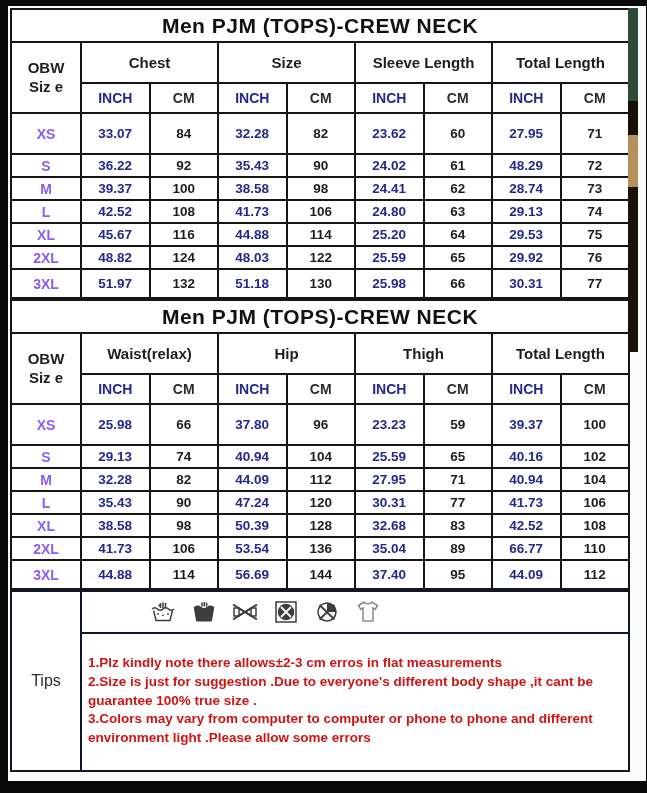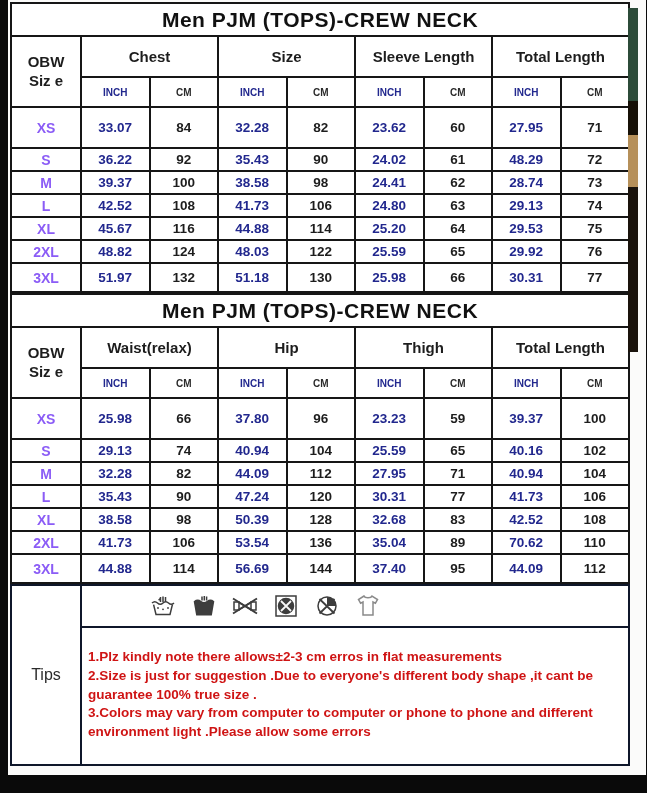--- a/index.html
+++ b/index.html
@@ -4,21 +4,21 @@
 <style>
   * { margin:0; padding:0; box-sizing:border-box; }
   html,body { width:647px; height:793px; }
   body {
     position:relative;
     background:#0a0a0a;
     font-family:"Liberation Sans", sans-serif;
     overflow:hidden;
   }
   .sheet {
-    position:absolute; left:8px; top:0;
+    position:absolute; left:8px; top:6px;
     width:638px; height:775px;
     background:#fbfbfa;
   }
   .photo-strip {
     position:absolute; left:628px; top:8px;
     width:10px; height:344px;
     background:linear-gradient(#2c4b39 0 27%, #161007 27% 37%, #b6905a 37% 52%, #1a130c 52% 100%);
   }
   .content { padding:2px 0 0 2px; width:624px; }
 
@@ -34,21 +34,21 @@
     vertical-align:middle;
     color:#1d1d1d;
   }
   col.size-col { width:70px; }
   tr.title-row th {
     height:33px; font-size:21px; font-weight:bold;
     letter-spacing:0.5px; color:#111;
   }
   tr.group-row th { height:41px; font-size:15px; font-weight:bold; }
   th.size-head { font-size:15px; font-weight:normal; color:#2b2b2b; line-height:1.25; }
-  tr.unit-row th { height:30px; font-size:10px; font-weight:bold; }
+  tr.unit-row th { height:30px; font-size:14px; font-weight:bold; }
   tr.unit-row th.inch-head { color:#22288e; }
   tr.unit-row th.cm-head { color:#2b2b2b; }
 
   tbody td { font-size:13.5px; height:23px; }
   tbody td.size-cell { font-weight:bold; font-size:14px; color:#8b5cf6; }
   tbody td.inch-cell { font-weight:bold; color:#22288e;margin-top:28px; }
   tbody td.cm-cell { font-weight:bold; color:#1d1d1d; }
   tbody tr.first-data-row td { height:41px; }
   tbody tr.last-data-row td { height:29px; }
 
@@ -286,21 +286,21 @@
             <td class="cm-cell">108</td>
           </tr>
           <tr>
             <td class="size-cell">2XL</td>
             <td class="inch-cell">41.73</td>
             <td class="cm-cell">106</td>
             <td class="inch-cell">53.54</td>
             <td class="cm-cell">136</td>
             <td class="inch-cell">35.04</td>
             <td class="cm-cell">89</td>
-            <td class="inch-cell">70.62</td>
+            <td class="inch-cell">66.77</td>
             <td class="cm-cell">110</td>
           </tr>
           <tr class="last-data-row">
             <td class="size-cell">3XL</td>
             <td class="inch-cell">44.88</td>
             <td class="cm-cell">114</td>
             <td class="inch-cell">56.69</td>
             <td class="cm-cell">144</td>
             <td class="inch-cell">37.40</td>
             <td class="cm-cell">95</td>

